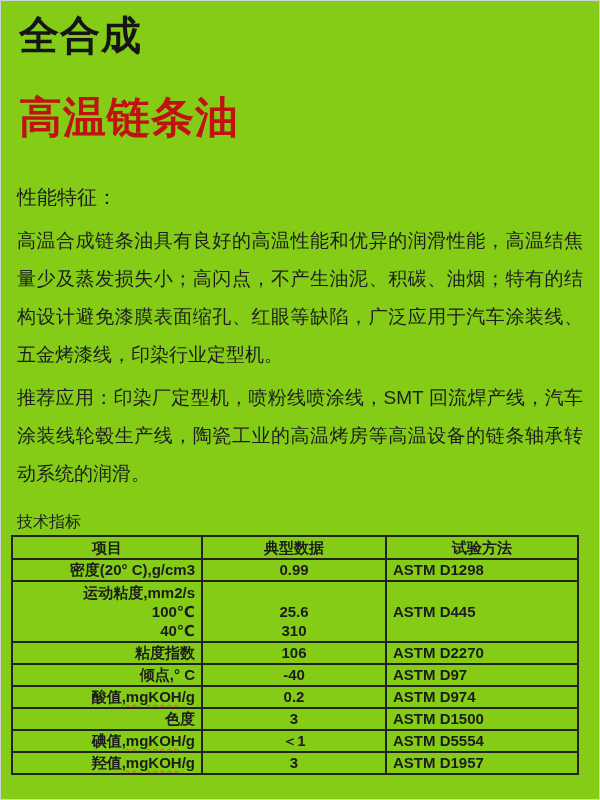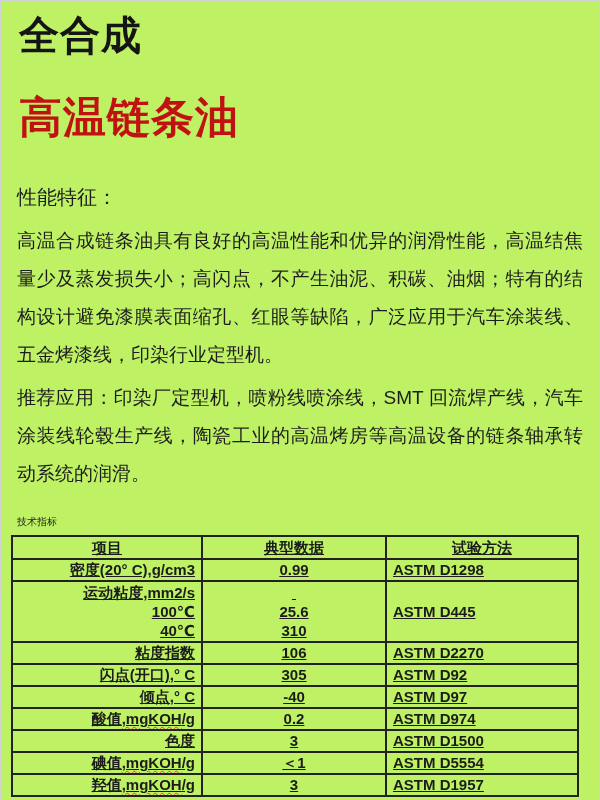--- a/index.html
+++ b/index.html
@@ -1,20 +1,20 @@
 <!DOCTYPE html>
 <html><head>
 <meta charset="utf-8">
 <style>
   html,body { margin:0; padding:0; background:#fff; }
   .page {
     position:relative;
     width:600px; height:800px;
     box-sizing:border-box;
-    background:#bef264;
+    background:#84cc16;
     border:1px solid #cfd2d6;
     padding:6px 16px 0 16px;
     overflow:hidden;
     font-family:"Liberation Sans","DejaVu Sans",sans-serif;
     color:#1c1c1c;
   }
   .series-title {
     font-size:40px; line-height:48px; font-weight:800;
     color:#151515; margin:4px 0 0 2px; letter-spacing:1px;
   }
@@ -24,28 +24,27 @@
   }
   .section-label {
     font-size:20px; line-height:24px; margin:42px 0 0 0;
   }
   .body-par {
     font-size:19px; line-height:38px; margin:13px 0 0 0;
     text-align:justify; color:#1d1d1d;
   }
   .body-par.second { margin-top:5px; }
   .table-title {
-    font-size:10px; line-height:18px; margin:20px 0 4px 0;
+    font-size:16px; line-height:18px; margin:20px 0 4px 0;
   }
   table.spec {
     border-collapse:collapse;
     width:566px;
     margin-left:-6px;
     table-layout:fixed;
-    text-decoration:underline;
   }
   table.spec th, table.spec td {
     border:2px solid #222222;
     padding:1px 6px;
     line-height:18px;
     overflow:hidden;
     white-space:nowrap;
   }
   table.spec th {
     font-size:15px; font-weight:700; text-align:center; height:19px;
@@ -111,25 +110,20 @@
             <div>310</div>
           </td>
           <td class="c-method">ASTM D445</td>
         </tr>
         <tr>
           <td class="c-item">粘度指数</td>
           <td class="c-value">106</td>
           <td class="c-method">ASTM D2270</td>
         </tr>
         <tr>
-          <td class="c-item">闪点(开口),° C</td>
-          <td class="c-value">305</td>
-          <td class="c-method">ASTM D92</td>
-        </tr>
-        <tr>
           <td class="c-item">倾点,° C</td>
           <td class="c-value">-40</td>
           <td class="c-method">ASTM D97</td>
         </tr>
         <tr>
           <td class="c-item"><span>酸值</span><span class="spell">,mgKOH</span><span>/g</span></td>
           <td class="c-value">0.2</td>
           <td class="c-method">ASTM D974</td>
         </tr>
         <tr>

